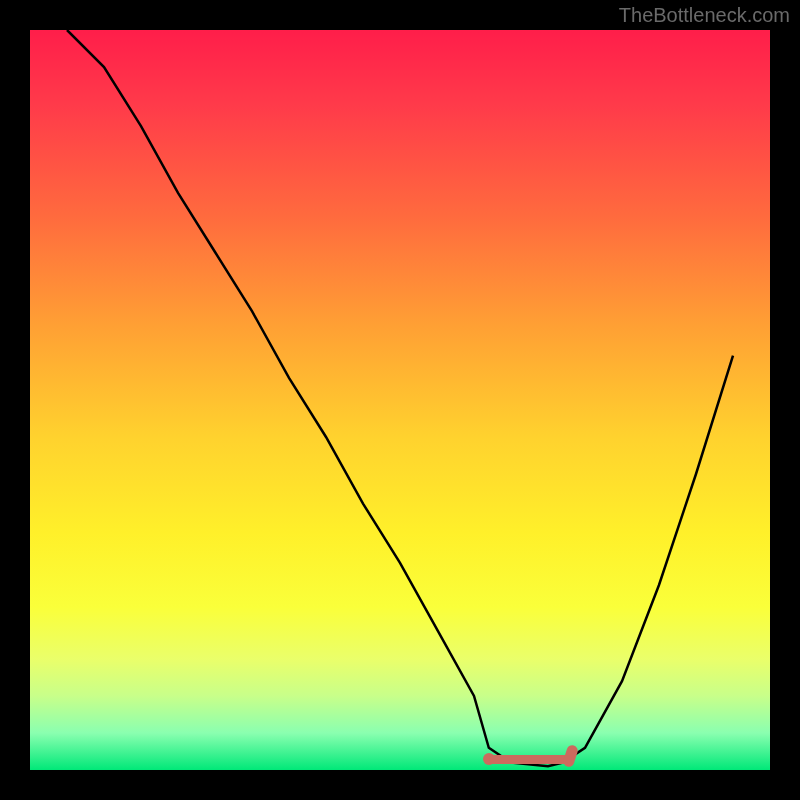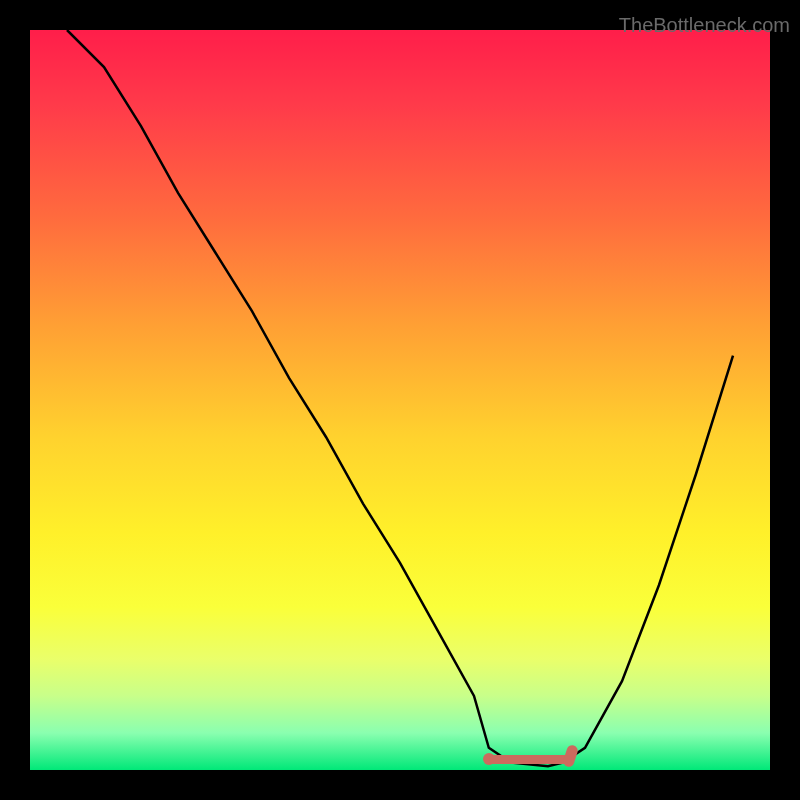--- a/index.html
+++ b/index.html
@@ -11,21 +11,20 @@
     font-family: Arial, sans-serif;
   }
   .attribution {
     position: absolute;
     top: 4px;
     right: 10px;
     color: #6a6a6a;
     font-size: 20px;
     font-weight: 500;
     z-index: 10;
-    margin-top: 10px;
   }
   .plot-area {
     position: absolute;
     left: 30px;
     top: 30px;
     width: 740px;
     height: 740px;
     background: linear-gradient(to bottom,
       #ff1e4a 0%,
       #ff3a4a 10%,

